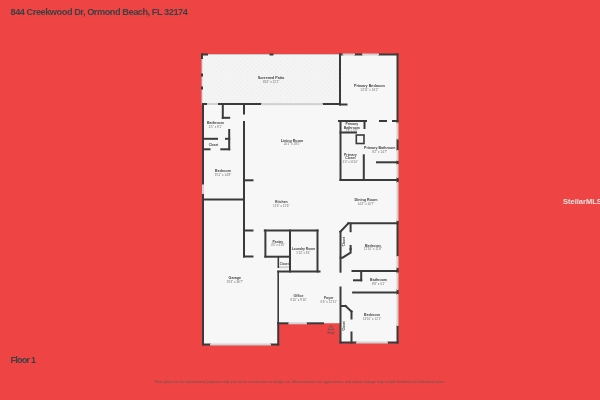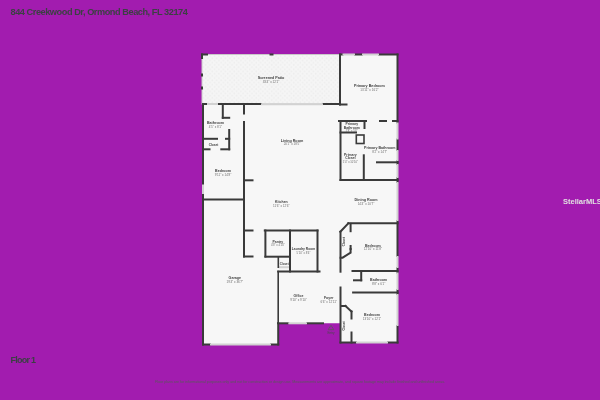--- a/index.html
+++ b/index.html
@@ -1,16 +1,16 @@
 <!DOCTYPE html>
 <html><head>
 <meta charset="utf-8">
 <style>
 html,body{margin:0;padding:0;background:#ffffff;}
-#page{position:relative;width:600px;height:400px;background:#a21caf;overflow:hidden;font-family:"Liberation Sans",sans-serif;}
+#page{position:relative;width:600px;height:400px;background:#ef4444;overflow:hidden;font-family:"Liberation Sans",sans-serif;}
 </style>
 </head>
 <body>
 <div id="page">
 <svg width="600" height="400" viewBox="0 0 600 400">
 <defs>
 <pattern id="patiodots" width="4.4" height="4.4" patternUnits="userSpaceOnUse">
 <rect width="4.4" height="4.4" fill="#f5f5f5"></rect>
 <circle cx="1.1" cy="1.1" r="0.8" fill="#ededed"></circle>
 <circle cx="3.3" cy="3.3" r="0.8" fill="#ededed"></circle>

